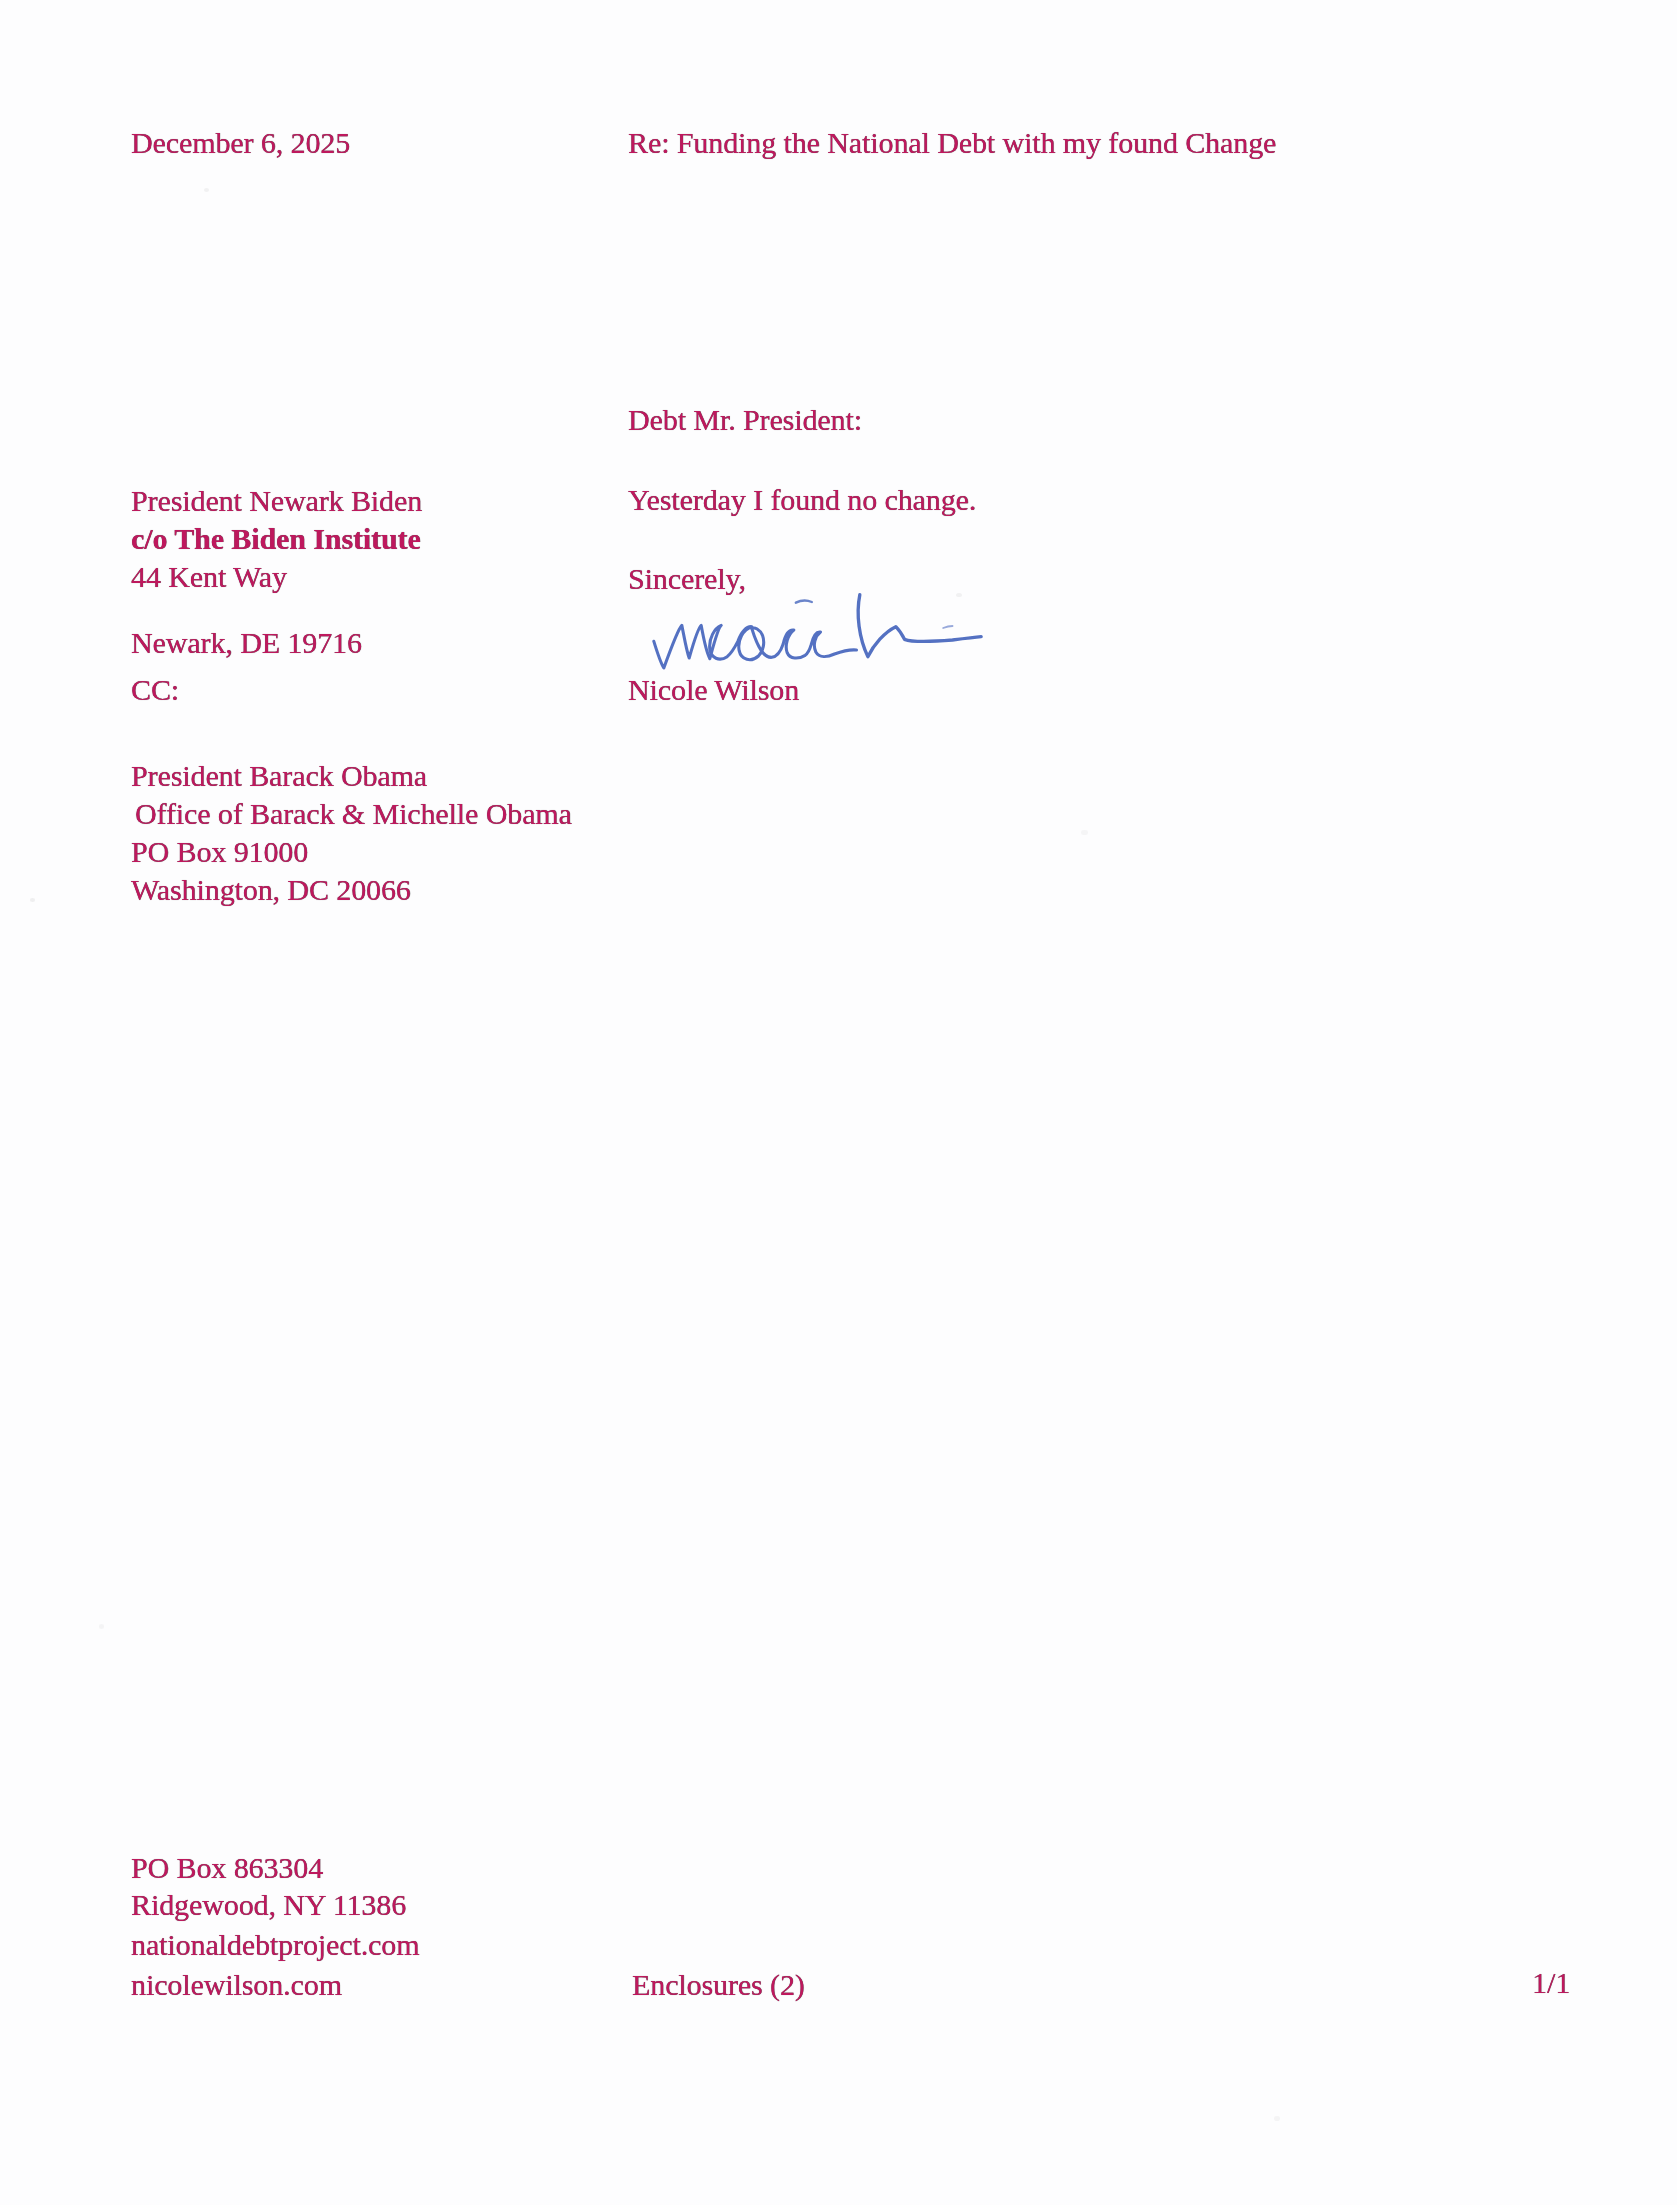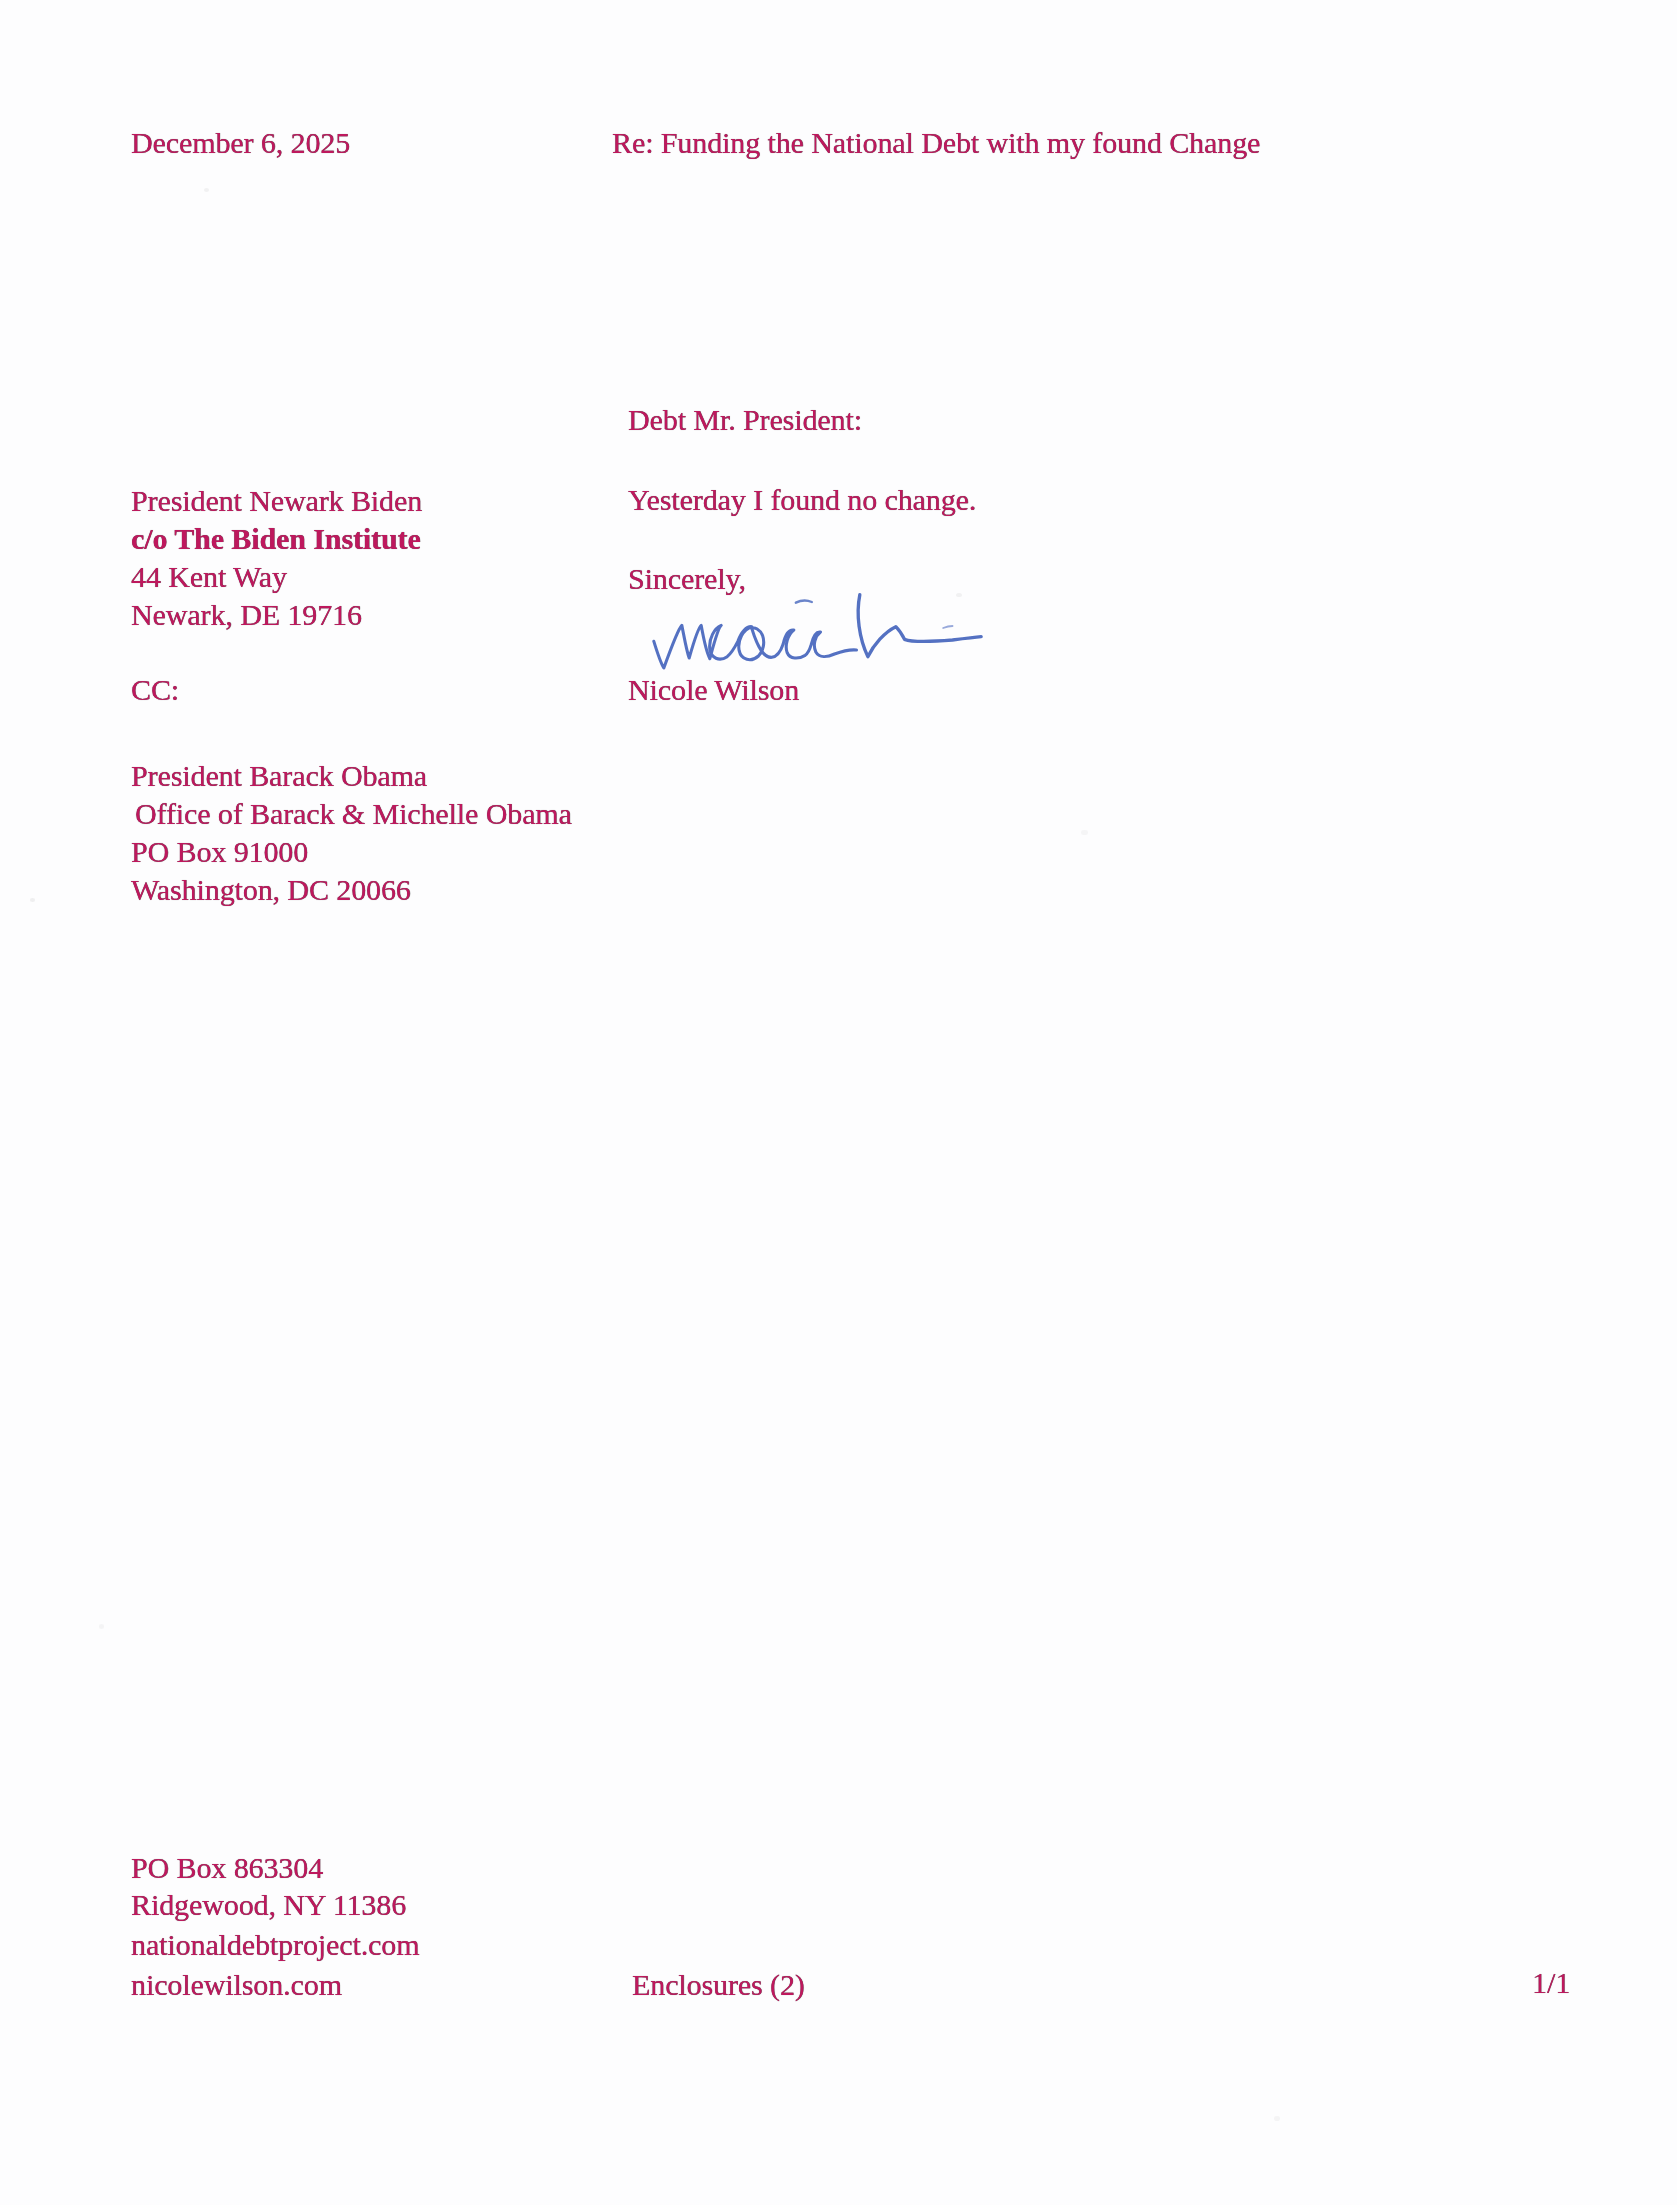--- a/index.html
+++ b/index.html
@@ -37,28 +37,28 @@
     border-radius: 50%;
     background: #8d8d8d;
   }
 </style>
 </head>
 <body>
 
 <div class="page">
 
   <div class="t" style="left:131px; top:126px;">December 6, 2025</div>
-  <div class="t" style="left:612px; top:126px;font-family:Liberation Serif, serif;">Re: Funding the National Debt with my found Change</div>
+  <div class="t" style="left:628px; top:126px;font-family:Liberation Serif, serif;">Re: Funding the National Debt with my found Change</div>
 
   <div class="t" style="left:628px; top:403px;">Debt Mr. President:</div>
 
   <div class="t" style="left:131px; top:484px;">President Newark Biden</div>
   <div class="t" style="left:131px; top:522px;font-weight:bold;">c/o The Biden Institute</div>
   <div class="t" style="left:131px; top:560px;">44 Kent Way</div>
-  <div class="t" style="left:131px; top:598px;text-align:right;">Newark, DE 19716</div>
+  <div class="t" style="left:131px; top:626px;text-align:right;">Newark, DE 19716</div>
 
   <div class="t" style="left:628px; top:483px;">Yesterday I found no change.</div>
 
   <div class="t" style="left:628px; top:562px;">Sincerely,</div>
 
   <div class="sig-wrap">
     <svg width="347" height="90" viewBox="0 0 520 135" xmlns="http://www.w3.org/2000/svg">
       <path d="M 16 80
                C 20 93, 26 112, 31 120
                C 40 95, 52 62, 58 56

